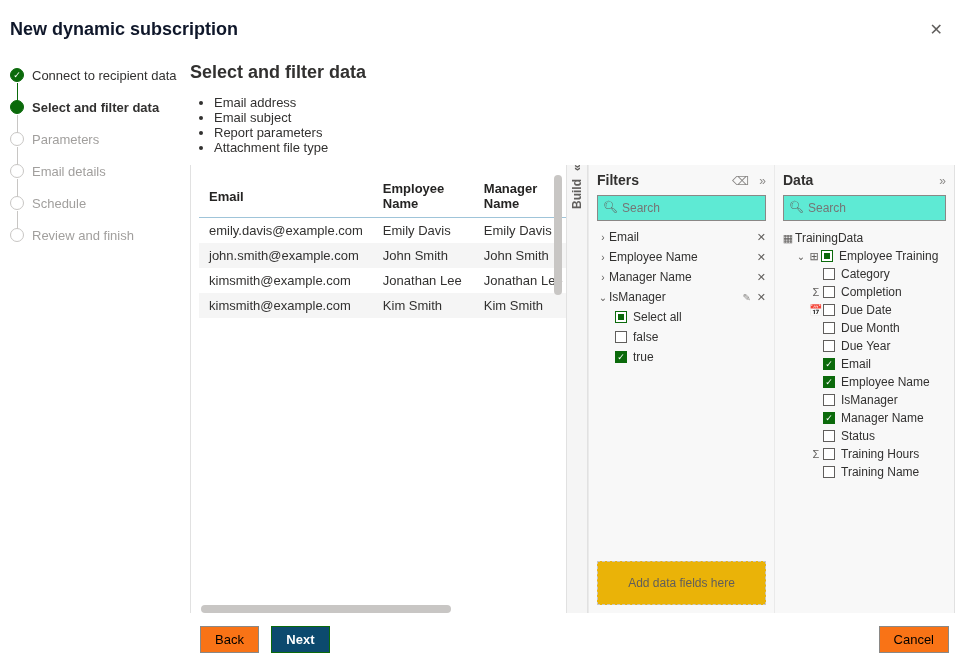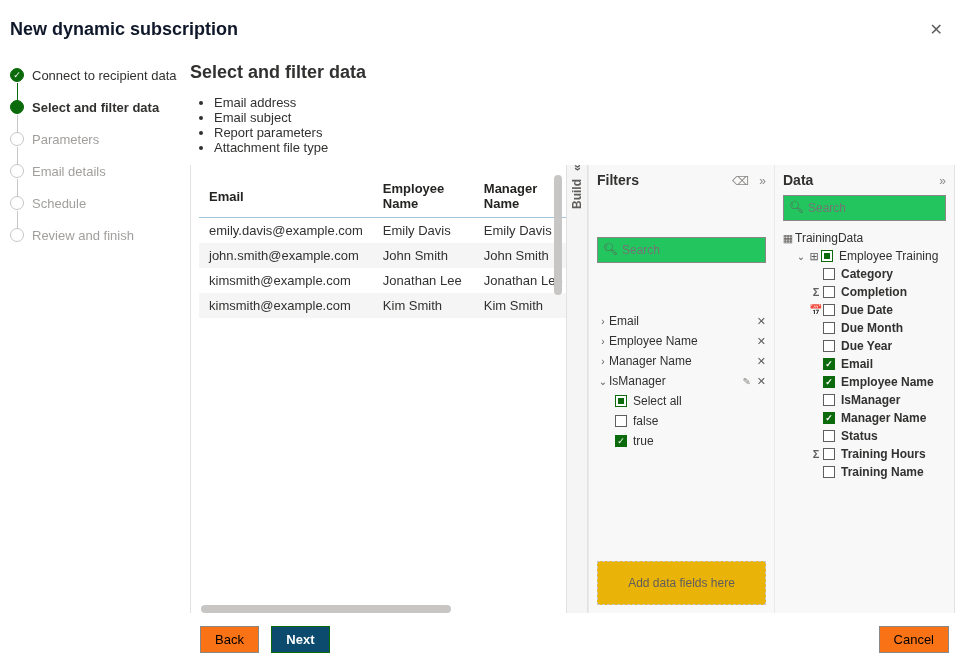--- a/index.html
+++ b/index.html
@@ -40,28 +40,28 @@
   table.grid { border-collapse:collapse; width:100%; font-size:13px; margin-left:8px;}
   table.grid th { text-align:left; font-weight:600; padding:8px 10px 6px; border-bottom:1px solid #9fc4d9; color:#252423;}
   table.grid td { padding:5px 10px; white-space:nowrap;}
   table.grid tr.alt td { background:#f5f5f5; }
 
   .build-tab { width:22px; background:#f5f5f5; border-left:1px solid #e1e1e1; border-right:1px solid #e1e1e1; position:relative;}
   .build-tab span { position:absolute; top:44px; left:3px; transform:rotate(-90deg); transform-origin:left top; font-size:12px; color:#605e5c; font-weight:600;}
   .build-tab .chev { position:absolute; top:6px; left:3px; font-size:12px; color:#605e5c;}
 
   .panel { background:#f8f8f8; border-left:1px solid #eaeaea; display:flex; flex-direction:column; }
-  .panel.filters { width:186px;gap:42px; }
+  .panel.filters { width:186px; }
   .panel.data { width:180px; }
   .panel-h { display:flex; align-items:center; justify-content:space-between; padding:6px 8px 2px; }
   .panel-h .ttl { font-size:14px; font-weight:600; }
   .panel-h .icons > span { color:#8a8886; font-size:12px; margin-left:6px; cursor:pointer;}
 
   .search { margin:4px 8px; position:relative; }
-  .search input { width:100%; height:26px; border:1px solid #8a8886; font-size:12px; padding:0 6px 0 24px; background:#22c55e;}
+  .search input { width:100%; height:26px; border:1px solid #8a8886; font-size:12px; padding:0 6px 0 24px; background:#5eead4;}
   .search .sicon { position:absolute; left:6px; top:5px; color:#605e5c; font-size:12px; pointer-events:none;}
 
   .flist { padding:2px 4px; font-size:12px; }
   .flist .frow { display:flex; align-items:center; padding:3px 4px; justify-content:space-between; }
   .flist .frow .l { display:flex; align-items:center; }
   .flist .frow .car { width:12px; color:#605e5c; font-size:10px; display:inline-block; text-align:center;}
   .flist .frow .x { color:#605e5c; font-size:11px; cursor:pointer; margin-left:4px;}
   .flist .frow .pen { color:#8a8886; font-size:10px; margin-right:2px;}
   .flist .sub { padding-left:22px; }
   .cb { width:12px; height:12px; border:1px solid #605e5c; display:inline-flex; align-items:center; justify-content:center; margin-right:6px; background:#fff;}
@@ -69,21 +69,21 @@
   .cb.mixed { border-color:#0b6a0b; }
   .cb.mixed::after{ content:""; width:6px; height:6px; background:#0b6a0b;}
 
   .drop { margin:8px; border:1px dashed #c8c6c4; background:#eab308; text-align:center; font-size:12px; color:#605e5c; padding:14px 6px; }
   .panel.filters .body-fill{ flex:1; display:flex; flex-direction:column;}
   .spacer{flex:1;}
 
   .tree { padding:4px 6px; font-size:12px; }
   .tree .row { display:flex; align-items:center; padding:2px 0; }
   .tree .indent1 { padding-left:14px;}
-  .tree .indent2 { padding-left:28px;font-weight:bold;}
+  .tree .indent2 { padding-left:28px;}
   .tree .tico { width:14px; color:#605e5c; font-size:11px; display:inline-block; text-align:center;}
   .tree .car { width:12px; color:#605e5c; font-size:10px; display:inline-block; text-align:center;}
 
   .footer { position:absolute; left:0; right:0; bottom:0; height:52px; display:flex; align-items:center; justify-content:space-between; padding:0 18px 0 200px;}
   .btn { font-size:13px; padding:5px 14px; border:1px solid #8a8886; background:#f97316; cursor:pointer;}
   .btn.primary { background:#0c4a6e; border-color:#0b6a0b; color:#fff; font-weight:600;}
   .left-btns .btn { margin-right:8px;}
 </style>
 </head>
 <body>

